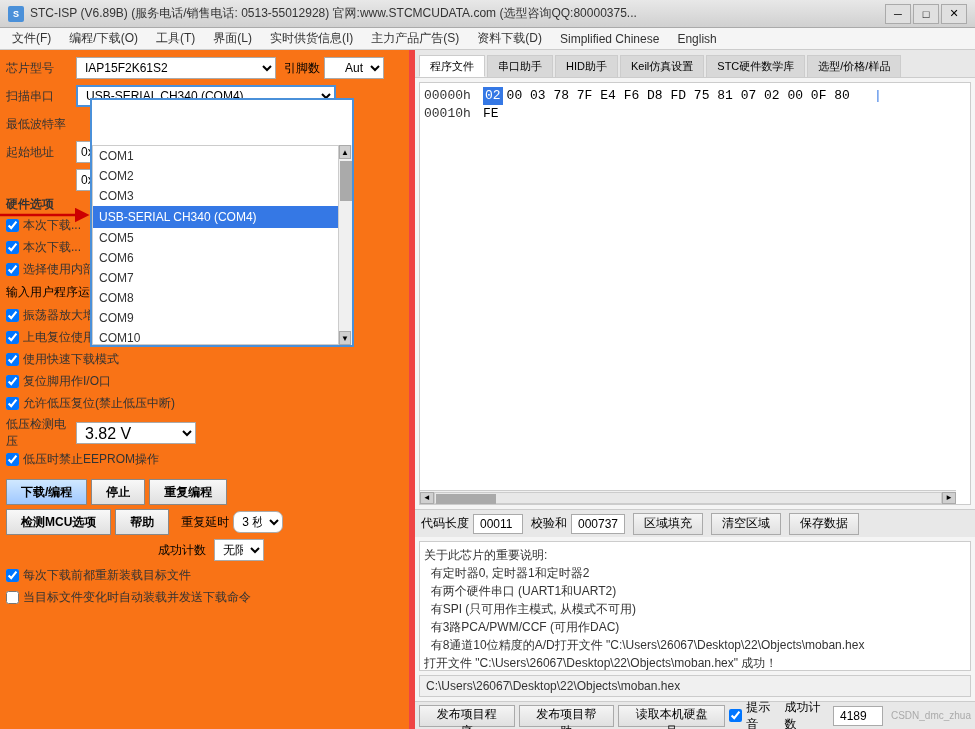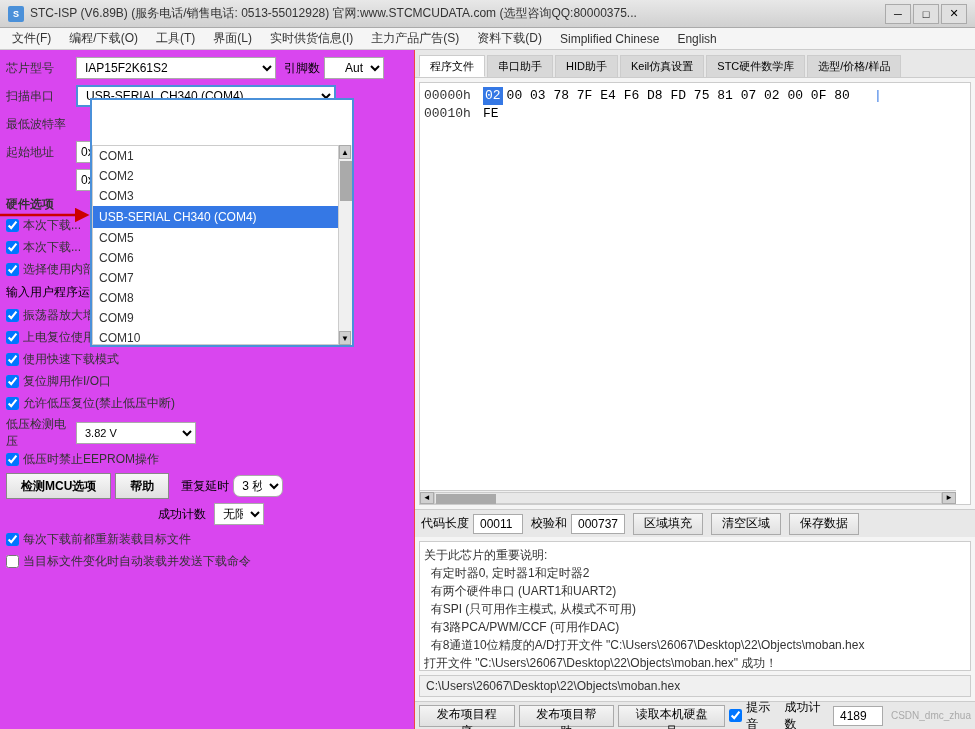--- a/index.html
+++ b/index.html
@@ -34,22 +34,22 @@
       cursor: pointer;
       font-size: 12px;
       color: #333;
       height: 20px;
       display: flex;
       align-items: center;
     }
 
     .left-panel {
       width: 415px;
-      background: #d946ef;
-      border-right: 1px solid #ef4444;
+      background: #f97316;
+      border-right: 6px solid #ef4444;
       padding: 6px;
       position: relative;
       overflow: hidden;
     }
 
     .right-panel {
       flex: 1;
       background: #f5f5f5;
       display: flex;
       flex-direction: column;
@@ -367,30 +367,35 @@
       <input type="checkbox" checked="" style="">
       <span class="checkbox-label">复位脚用作I/O口</span>
     </div>
     <div class="checkbox-row">
       <input type="checkbox" checked="" style="">
       <span class="checkbox-label">允许低压复位(禁止低压中断)</span>
     </div>
 
     <div class="form-row" style="margin-top:8px;">
       <span class="form-label">低压检测电压</span>
-      <select style="width:120px; height:22px; font-size:11px;">
+      <select style="width:120px; height:22px; font-size:16px;">
         <option>3.82 V</option>
       </select>
     </div>
 
     <div class="checkbox-row">
       <input type="checkbox" checked="" style="">
       <span class="checkbox-label">低压时禁止EEPROM操作</span>
     </div>
 
+    <div style="margin-top: 10px; display:flex; gap:4px;">
+      <button class="big-btn big-btn-blue">下载/编程</button>
+      <button class="big-btn">停止</button>
+      <button class="big-btn">重复编程</button>
+    </div>
 
     <div style="margin-top: 4px; display:flex; gap:4px; align-items:center;">
       <button class="big-btn">检测MCU选项</button>
       <button class="big-btn">帮助</button>
       <span style="font-size:12px; margin-left:8px;">重复延时</span>
       <select style="width:50px; height:22px; font-size:12px;border-radius:7px;">
         <option>3 秒</option>
       </select>
     </div>
 

